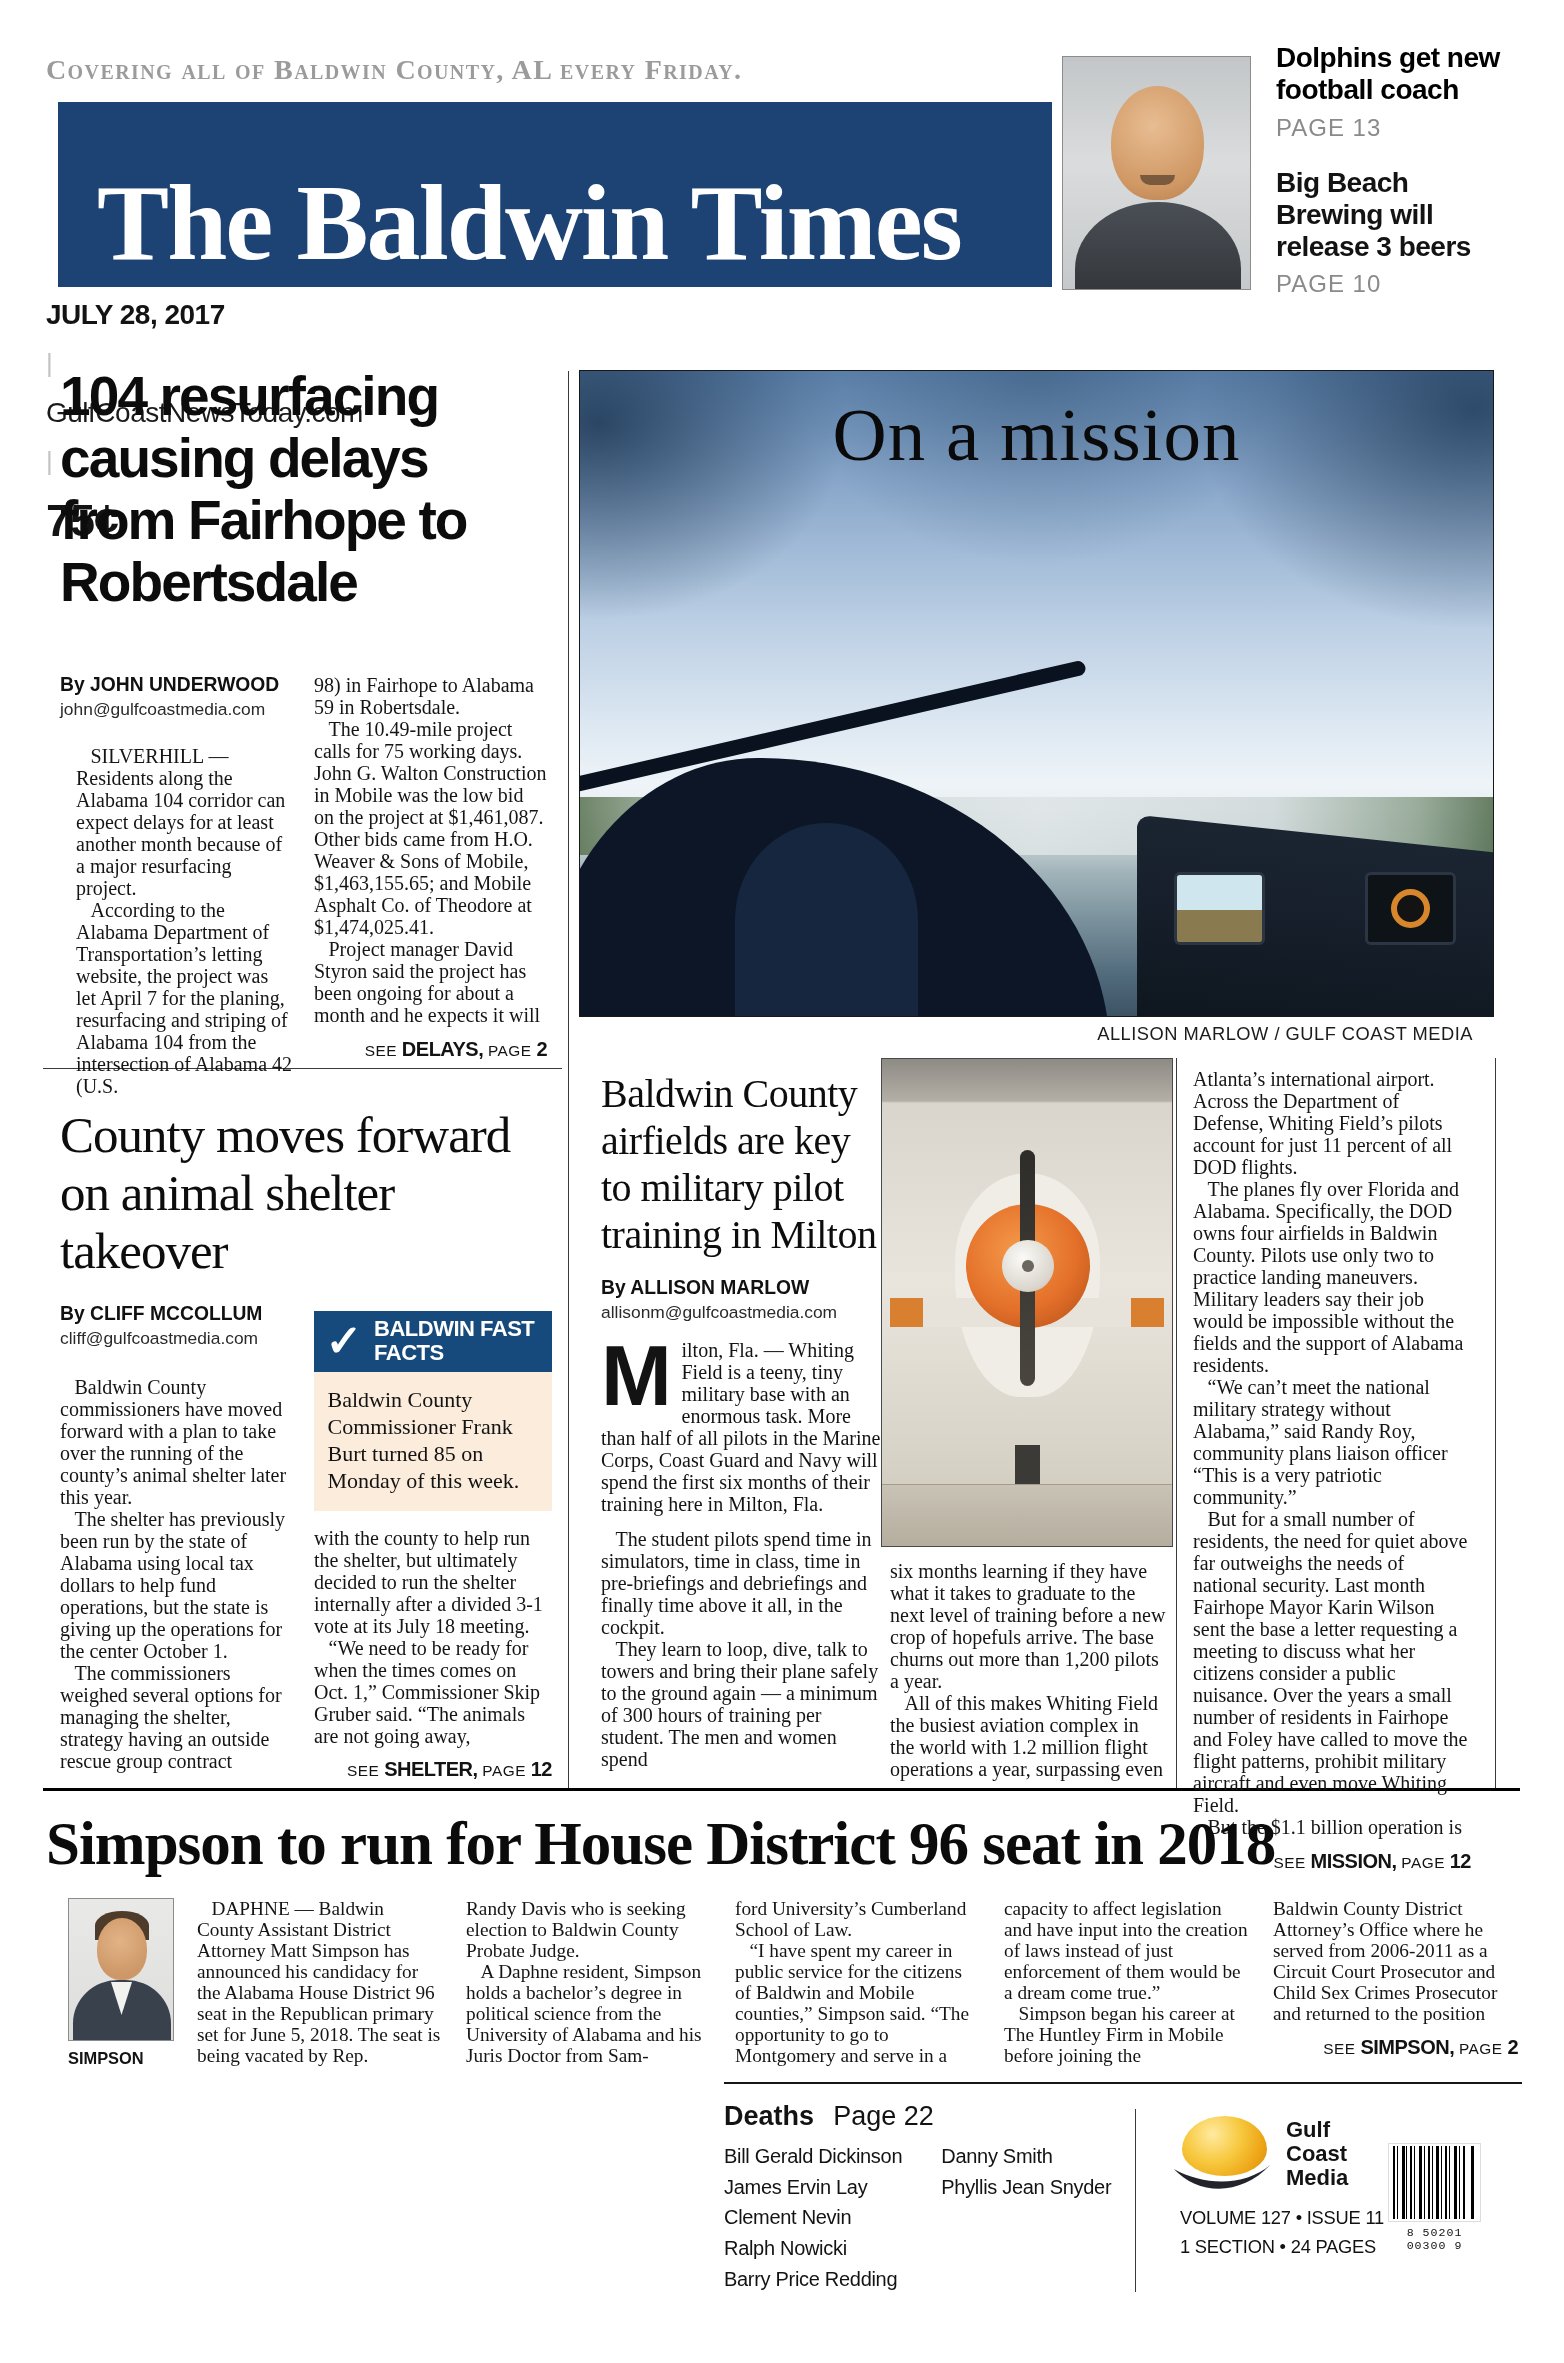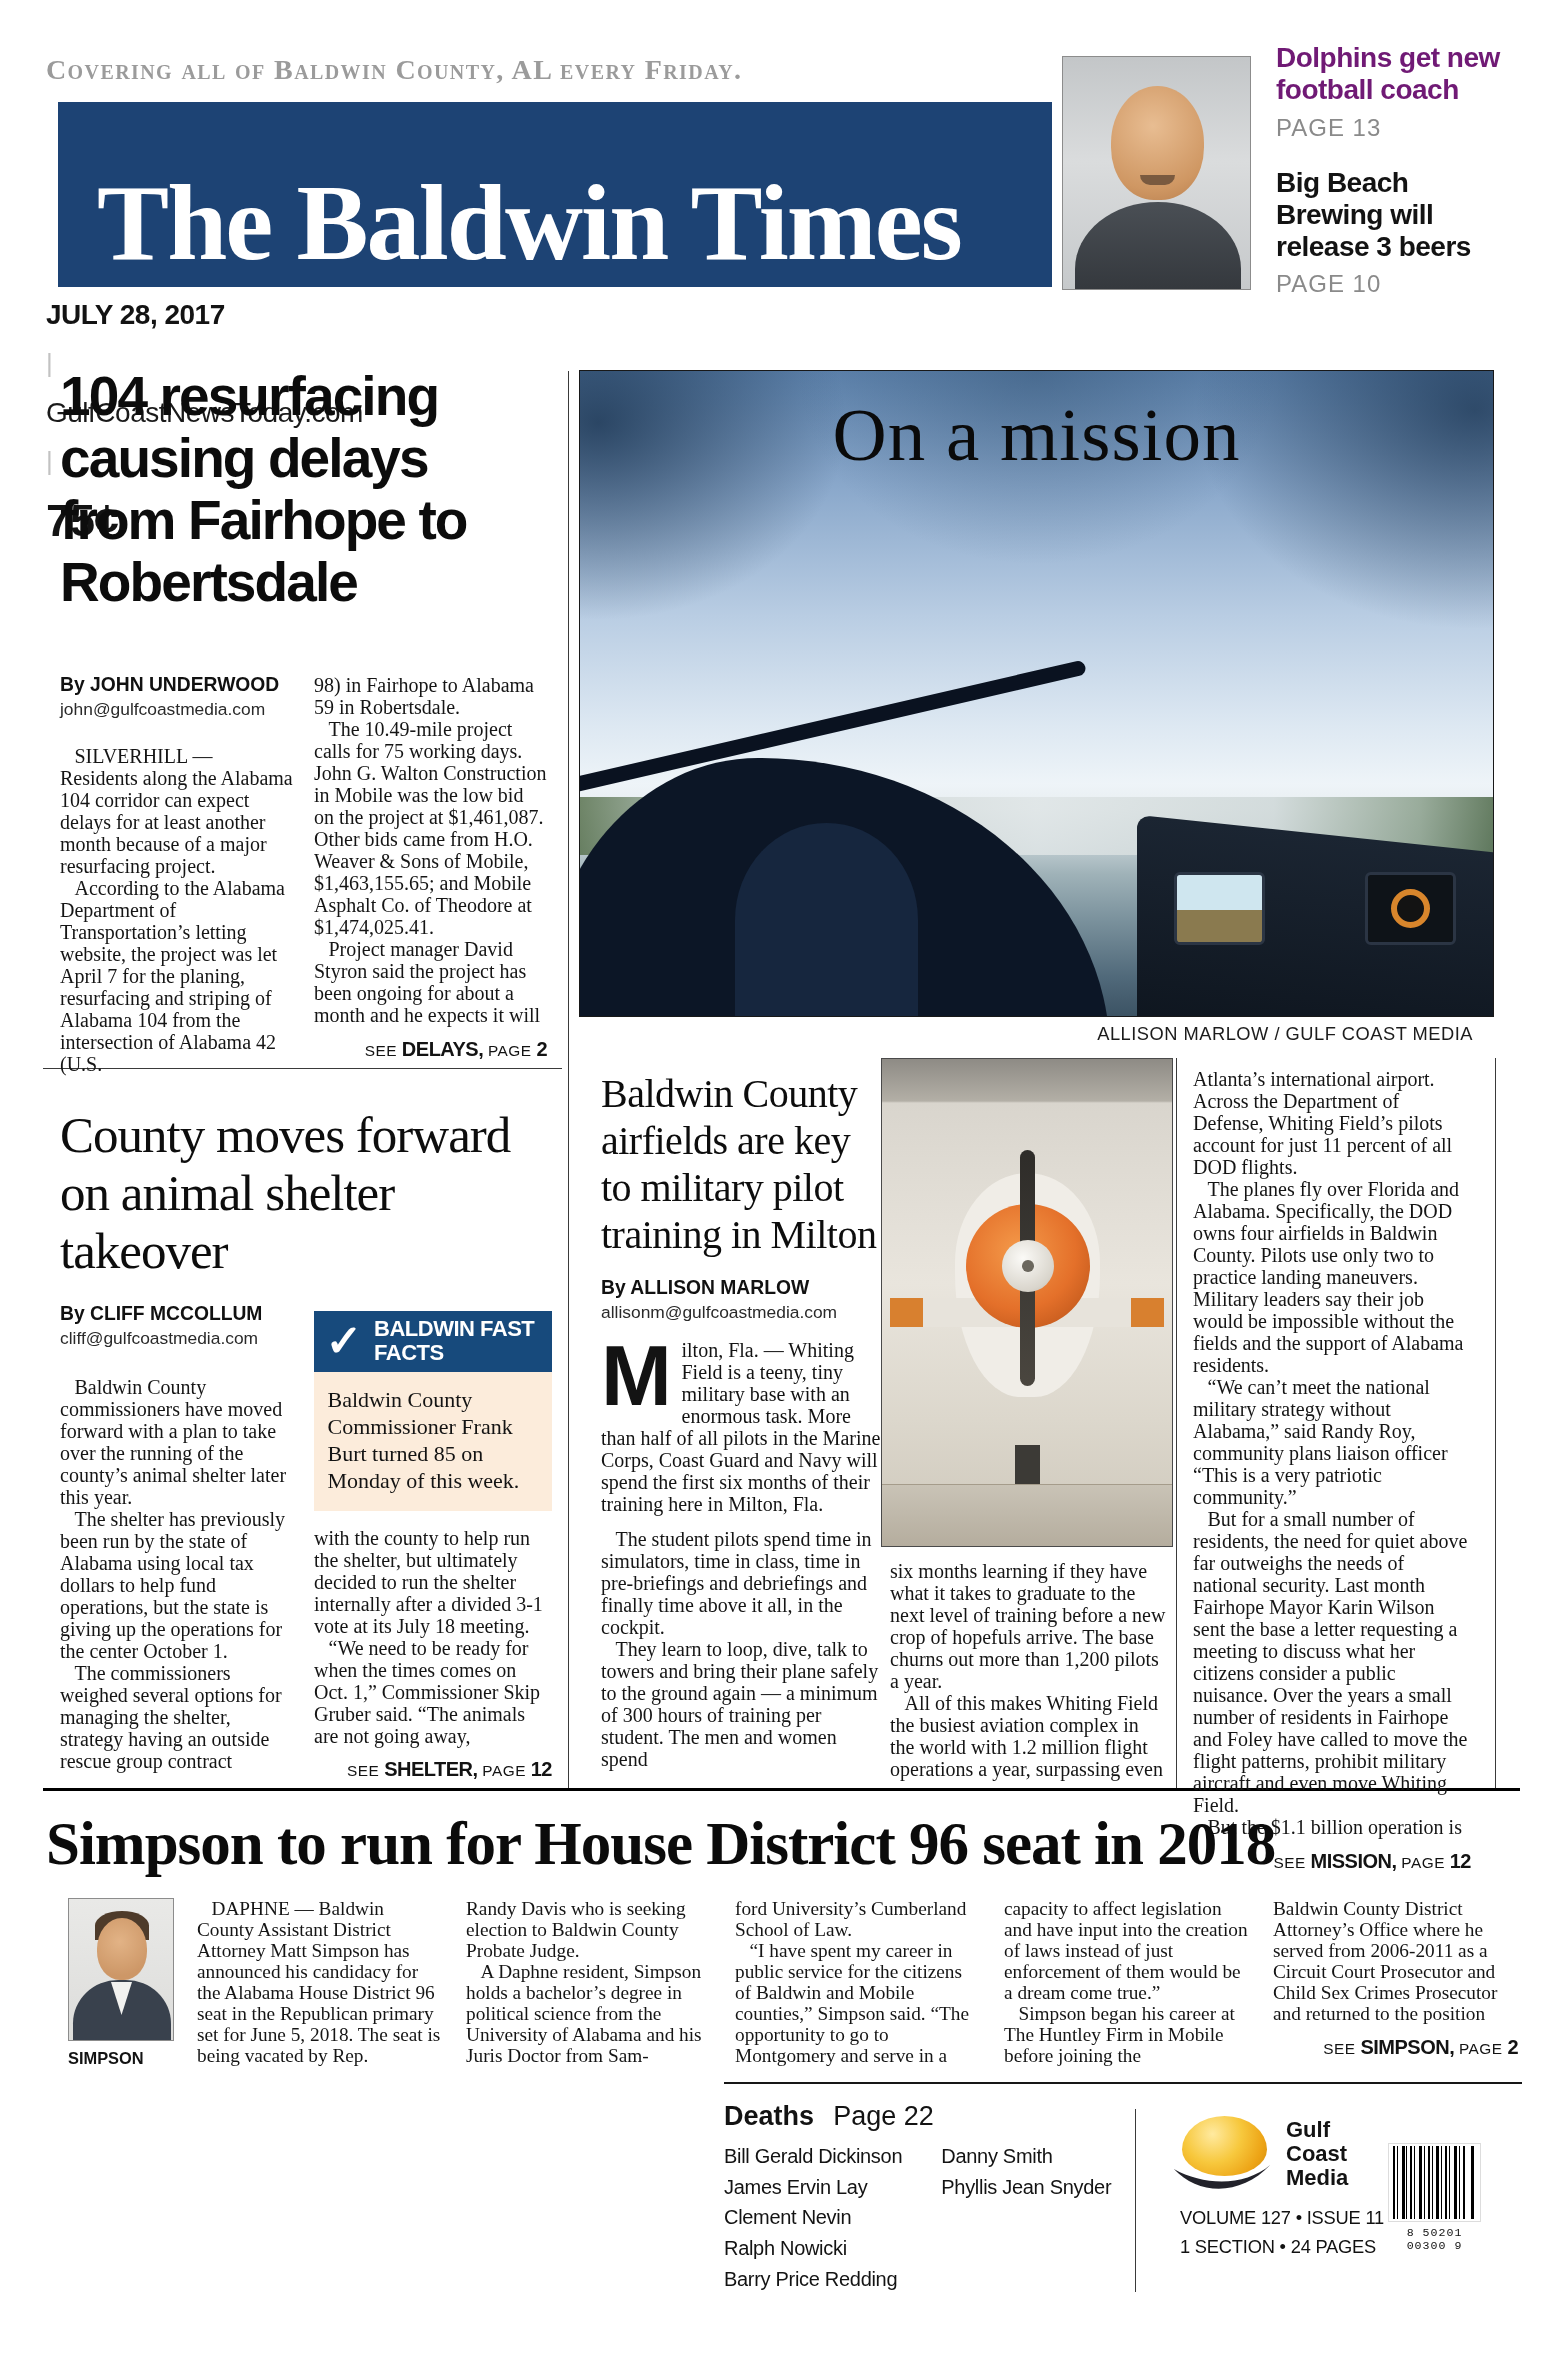--- a/index.html
+++ b/index.html
@@ -17,21 +17,21 @@
               font-size:108px;line-height:1;letter-spacing:-1.9px;margin:0;white-space:nowrap;}
   .coach{left:1062px;top:56px;width:189px;height:234px;border:1px solid #8c8c8c;overflow:hidden;
          background:linear-gradient(180deg,#c3c6c8,#dadcdd 45%,#c6c9cb);}
   .coach .head{position:absolute;left:48px;top:29px;width:93px;height:114px;border-radius:50% 50% 46% 46%;
          background:radial-gradient(circle at 45% 35%,#e8bd92,#cf9763 70%,#b87f4e);}
   .coach .stache{position:absolute;left:77px;top:118px;width:35px;height:9.7px;border-radius:0 0 13.5px 13.5px;background:#7a5a3f;}
   .coach .body{position:absolute;left:11.6px;top:145px;width:166px;height:89px;border-radius:60% 60% 0 0/90% 90% 0 0;
          background:linear-gradient(180deg,#4a4f55,#34383d);}
   .promos{left:1276px;top:42px;width:245px;font-family:"Liberation Sans",sans-serif;}
   .promo-title{font-weight:bold;font-size:28px;line-height:32px;letter-spacing:-0.5px;}
-  .promo-red{color:#701a75;}
+  .promo-red{color:#000000;}
   .promo-page{color:#8a8a8a;font-size:24px;letter-spacing:1px;margin:7.7px 0 25px 0;}
   .dateline{left:46px;top:299px;width:1458px;display:flex;align-items:baseline;gap:17.4px;
             font-family:"Liberation Sans",sans-serif;flex-direction:column;}
   .dl-date{font-weight:bold;font-size:28px;letter-spacing:-0.5px;}
   .dl-sep{color:#c2c2c2;font-size:26px;}
   .dl-site{font-size:28px;color:#1a1a1a;letter-spacing:-0.5px;}
   .dl-price{font-weight:bold;font-size:45px;letter-spacing:-1px;}
 
   
   .vrule{width:1px;background:#3a3a3a;}
@@ -185,21 +185,21 @@
   <div class="abs vrule" style="left:1495px;top:1058px;height:730px;" data-name="column-rule-right"></div>
   <div class="abs hrule-big" style="left:43px;top:1788px;width:1477px;" data-name="rule-above-simpson"></div>
   <div class="abs hrule" style="left:724px;top:2082px;width:798px;height:1.9px;background:#161616;" data-name="rule-above-deaths"></div>
   <div class="abs vrule" style="left:1135px;top:2109px;height:183px;" data-name="deaths-footer-divider"></div>
 
   <div class="abs headline-sans" style="left:60px;top:365px;width:488px;" data-name="headline-delays">104 resurfacing causing delays from Fairhope to Robertsdale</div>
   <div class="abs cols2" style="left:60px;top:674px;width:488px;" data-name="delays-columns">
     <div class="c" data-name="delays-col-1">
       <div class="byline" data-name="delays-byline">By JOHN UNDERWOOD</div>
       <div class="byline-email" data-name="delays-byline-email">john@gulfcoastmedia.com</div>
-      <div class="plist" style="margin-top:25px;" data-name="delays-paragraphs-1">
+      <div class="plist" style="margin-top:25px;margin-left:16px;" data-name="delays-paragraphs-1">
           <p data-name="paragraph">SILVERHILL — Residents along the Alabama 104 corridor can expect delays for at least another month because of a major resurfacing project.</p>
           <p data-name="paragraph">According to the Alabama Department of Transportation’s letting website, the project was let April 7 for the planing, resurfacing and striping of Alabama 104 from the intersection of Alabama 42 (U.S.</p>
         </div>
     </div>
     <div class="c" data-name="delays-col-2">
       <div class="plist cont" data-name="delays-paragraphs-2">
           <p data-name="paragraph">98) in Fairhope to Alabama 59 in Robertsdale.</p>
           <p data-name="paragraph">The 10.49-mile project calls for 75 working days. John G. Walton Construction in Mobile was the low bid on the project at $1,461,087. Other bids came from H.O. Weaver &amp; Sons of Mobile, $1,463,155.65; and Mobile Asphalt Co. of Theodore at $1,474,025.41.</p>
           <p data-name="paragraph">Project manager David Styron said the project has been ongoing for about a month and he expects it will</p>
         </div>

